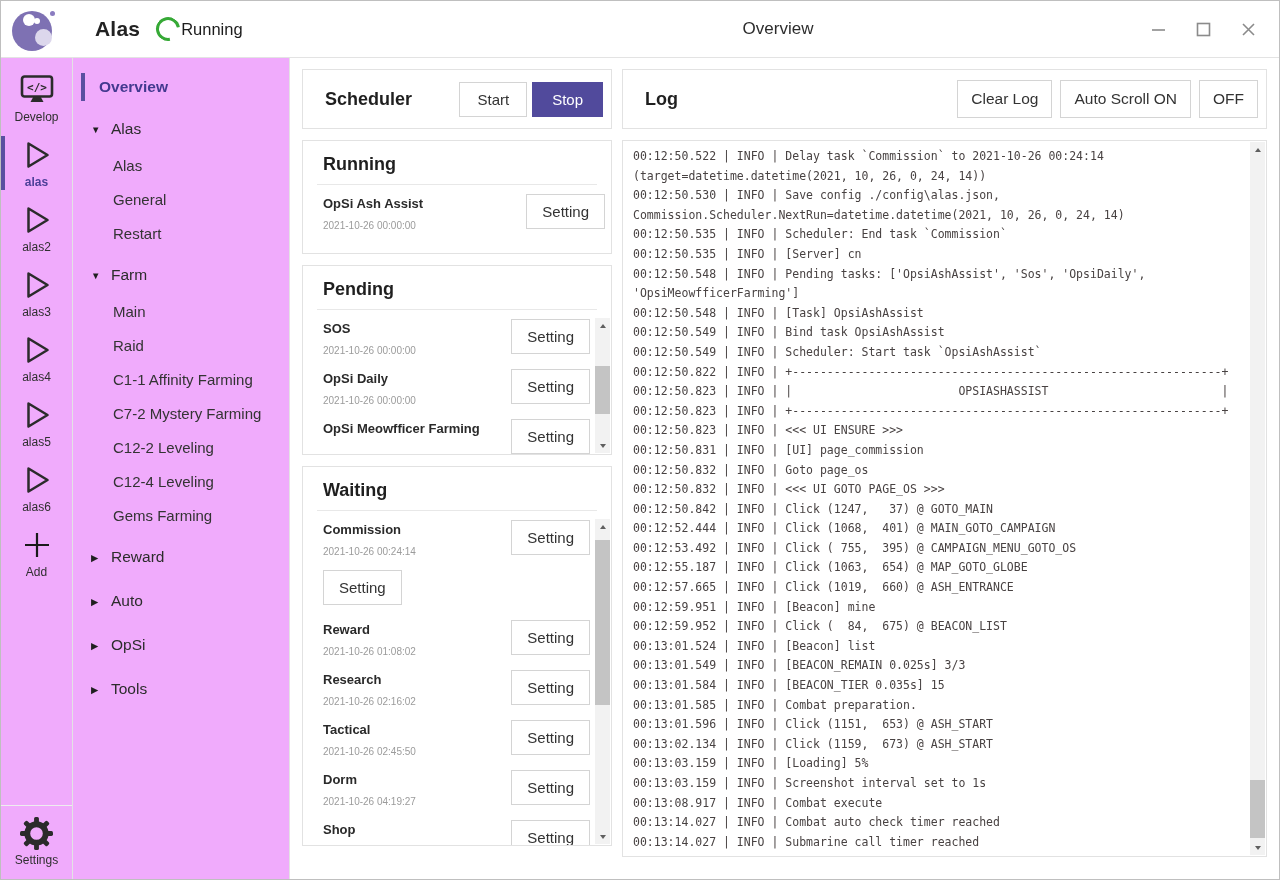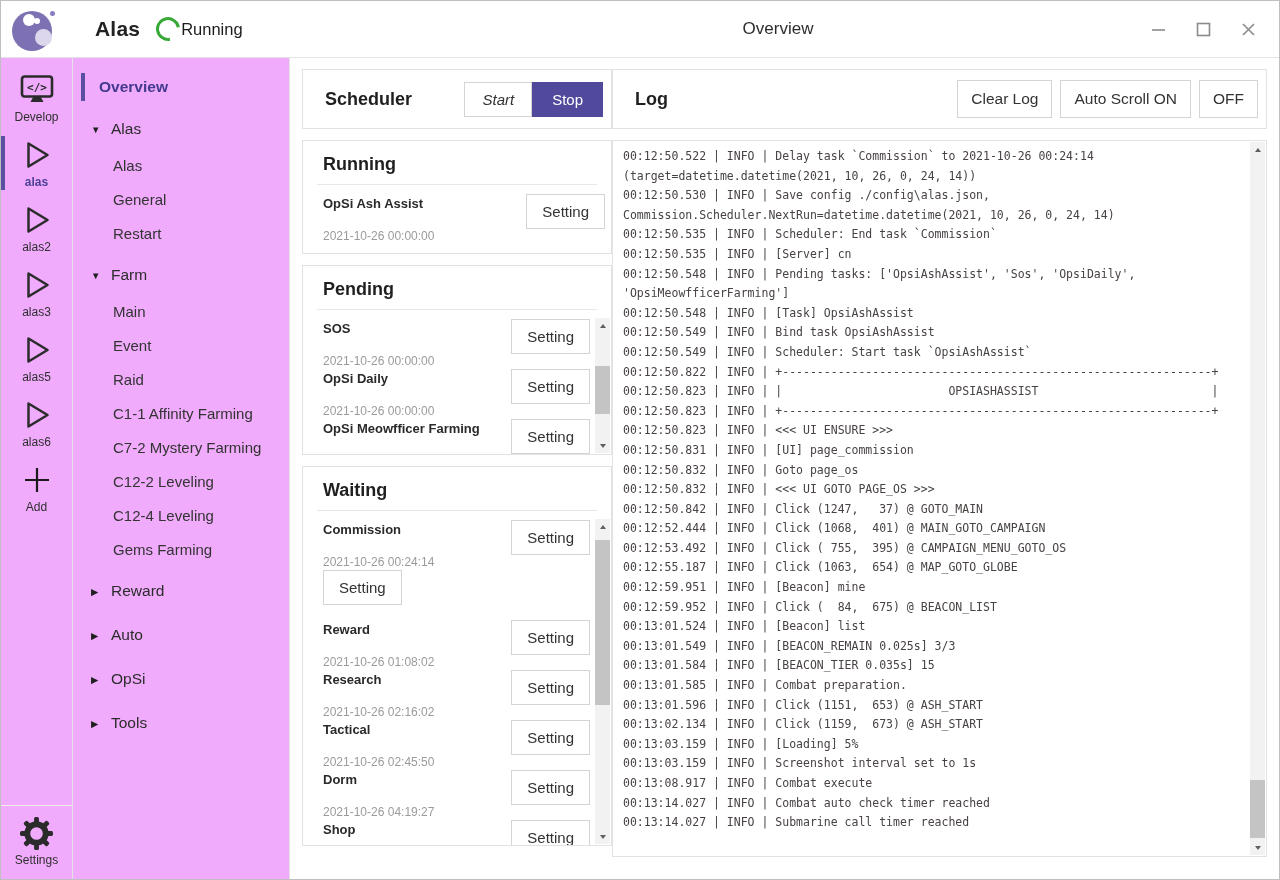--- a/index.html
+++ b/index.html
@@ -32,40 +32,40 @@
   .iconbar-spacer{flex:1;}
   .icon-item.settings{margin-bottom:6px;border-top:1px solid #eee;padding-top:10px;}
   
   .nav{flex:0 0 216px;border-right:1px solid #e3e3e3;padding-top:12px;overflow:hidden;}
   .nav-overview{position:relative;padding:8px 0 8px 26px;font-size:15.5px;font-weight:700;color:#43398f;cursor:default;}
   .nav-overview::before{content:"";position:absolute;left:8px;top:3px;bottom:3px;width:4px;background:#5a4fa0;}
   .nav-group-header{display:flex;align-items:center;gap:9px;padding:10px 0 10px 18px;margin-top:6px;font-size:15.5px;color:#2c2c2c;cursor:default;}
   .nav-caret{font-size:9.5px;color:#1f1f1f;width:11px;}
   .nav-item{padding:8.5px 0 8.5px 40px;font-size:15px;color:#333;cursor:default;height:17px;}
   
-  .main{flex:1;display:flex;padding:11px 12px 22px 12px;min-width:0;background:#fff;}
+  .main{flex:1;display:flex;gap:10px;padding:11px 12px 22px 12px;min-width:0;background:#fff;}
   .col-mid{flex:0 0 310px;display:flex;flex-direction:column;min-height:0;}
   .col-log{flex:1;display:flex;flex-direction:column;min-width:0;min-height:0;}
   .card{border:1px solid #e2e2e2;background:#fff;box-sizing:border-box;}
   .header-card{flex:0 0 60px;display:flex;align-items:center;padding:0 8px 0 22px;margin-bottom:11px;}
   .card-title{font-size:18px;font-weight:600;color:#1f1f1f;flex:1;}
   .btn{border:1px solid #d4d4d4;background:#fff;color:#333;font-family:inherit;font-size:15px;padding:8px 14px;cursor:default;}
-  .btn-start{padding:8px 17px;font-style:italic;}
+  .btn-start{padding:8px 17px;margin-right:5px;}
   .btn-stop{background:#514a9c;border-color:#514a9c;color:#fff;padding:8px 19px;}
   .hdr-btn{margin-left:8px;font-size:15.5px;padding:9px 13px;}
   
   .task-card{display:flex;flex-direction:column;margin-bottom:11px;overflow:hidden;position:relative;}
   .task-card .title-row{padding:13px 20px 9px;font-size:18px;font-weight:600;color:#1f1f1f;}
   .task-sep{border-top:1px solid #e8e8e8;margin:0 14px;}
   .task-list{flex:1;overflow:hidden;padding-left:20px;position:relative;}
   .has-scroll .task-list{margin-right:15px;}
   .task-row{height:50px;box-sizing:border-box;display:flex;align-items:flex-start;padding-top:9px;}
   .task-info{flex:1;min-width:0;padding-right:14px;}
   .task-name{font-size:13px;font-weight:600;color:#2a2a2a;line-height:19px;}
-  .task-time{font-size:12px;color:#9b9b9b;margin-top:16px;}
+  .task-time{font-size:10px;color:#9b9b9b;margin-top:7px;}
   .btn-setting{padding:8px 15px;margin-right:6px;flex:0 0 auto;}
   .running-card{flex:0 0 114px;}
   .pending-card{flex:0 0 190px;}
   .waiting-card{flex:1;}
   
   .vscroll{position:absolute;top:1px;right:1px;bottom:1px;width:15px;background:#f2f2f2;display:flex;flex-direction:column;}
   .sb-arrow{flex:0 0 15px;position:relative;}
   .sb-arrow::after{content:"";position:absolute;left:50%;top:50%;transform:translate(-50%,-50%);
                    border-left:3.5px solid transparent;border-right:3.5px solid transparent;}
   .sb-arrow.up::after{border-bottom:4.5px solid #5f5f5f;}
@@ -154,20 +154,28 @@
               </svg>
             </div>
             <div class="icon-label">alas3</div>
           </div>
           <div class="icon-item">
             <div class="icon-holder">
               <svg width="32" height="34" viewBox="0 0 32 34">
                 <path d="M7.5 5.5 L26.5 17 L7.5 28.5 Z" fill="none" stroke="#2b2b2b" stroke-width="2.5" stroke-linejoin="round"></path>
               </svg>
             </div>
+            <div class="icon-label">alas4</div>
+          </div>
+          <div class="icon-item">
+            <div class="icon-holder">
+              <svg width="32" height="34" viewBox="0 0 32 34">
+                <path d="M7.5 5.5 L26.5 17 L7.5 28.5 Z" fill="none" stroke="#2b2b2b" stroke-width="2.5" stroke-linejoin="round"></path>
+              </svg>
+            </div>
             <div class="icon-label">alas5</div>
           </div>
           <div class="icon-item">
             <div class="icon-holder">
               <svg width="32" height="34" viewBox="0 0 32 34">
                 <path d="M7.5 5.5 L26.5 17 L7.5 28.5 Z" fill="none" stroke="#2b2b2b" stroke-width="2.5" stroke-linejoin="round"></path>
               </svg>
             </div>
             <div class="icon-label">alas6</div>
           </div>
@@ -209,21 +217,20 @@
             <span class="nav-group-label">Alas</span>
           </div>
           <div class="nav-item">Alas</div>
           <div class="nav-item">General</div>
           <div class="nav-item">Restart</div>
           <div class="nav-group-header">
             <span class="nav-caret">▼</span>
             <span class="nav-group-label">Farm</span>
           </div>
           <div class="nav-item">Main</div>
-          <div class="nav-item">Event</div>
           <div class="nav-item">Raid</div>
           <div class="nav-item">C1-1 Affinity Farming</div>
           <div class="nav-item">C7-2 Mystery Farming</div>
           <div class="nav-item">C12-2 Leveling</div>
           <div class="nav-item">C12-4 Leveling</div>
           <div class="nav-item">Gems Farming</div>
           <div class="nav-group-header">
             <span class="nav-caret">▶</span>
             <span class="nav-group-label">Reward</span>
           </div>
@@ -382,20 +389,21 @@
               <div class="log-line">00:12:50.823 | INFO | |                        OPSIASHASSIST                         |</div>
               <div class="log-line">00:12:50.823 | INFO | +--------------------------------------------------------------+</div>
               <div class="log-line">00:12:50.823 | INFO | &lt;&lt;&lt; UI ENSURE &gt;&gt;&gt;</div>
               <div class="log-line">00:12:50.831 | INFO | [UI] page_commission</div>
               <div class="log-line">00:12:50.832 | INFO | Goto page_os</div>
               <div class="log-line">00:12:50.832 | INFO | &lt;&lt;&lt; UI GOTO PAGE_OS &gt;&gt;&gt;</div>
               <div class="log-line">00:12:50.842 | INFO | Click (1247,   37) @ GOTO_MAIN</div>
               <div class="log-line">00:12:52.444 | INFO | Click (1068,  401) @ MAIN_GOTO_CAMPAIGN</div>
               <div class="log-line">00:12:53.492 | INFO | Click ( 755,  395) @ CAMPAIGN_MENU_GOTO_OS</div>
               <div class="log-line">00:12:55.187 | INFO | Click (1063,  654) @ MAP_GOTO_GLOBE</div>
+              <div class="log-line">00:12:57.665 | INFO | Click (1019,  660) @ ASH_ENTRANCE</div>
               <div class="log-line">00:12:59.951 | INFO | [Beacon] mine</div>
               <div class="log-line">00:12:59.952 | INFO | Click (  84,  675) @ BEACON_LIST</div>
               <div class="log-line">00:13:01.524 | INFO | [Beacon] list</div>
               <div class="log-line">00:13:01.549 | INFO | [BEACON_REMAIN 0.025s] 3/3</div>
               <div class="log-line">00:13:01.584 | INFO | [BEACON_TIER 0.035s] 15</div>
               <div class="log-line">00:13:01.585 | INFO | Combat preparation.</div>
               <div class="log-line">00:13:01.596 | INFO | Click (1151,  653) @ ASH_START</div>
               <div class="log-line">00:13:02.134 | INFO | Click (1159,  673) @ ASH_START</div>
               <div class="log-line">00:13:03.159 | INFO | [Loading] 5%</div>
               <div class="log-line">00:13:03.159 | INFO | Screenshot interval set to 1s</div>

